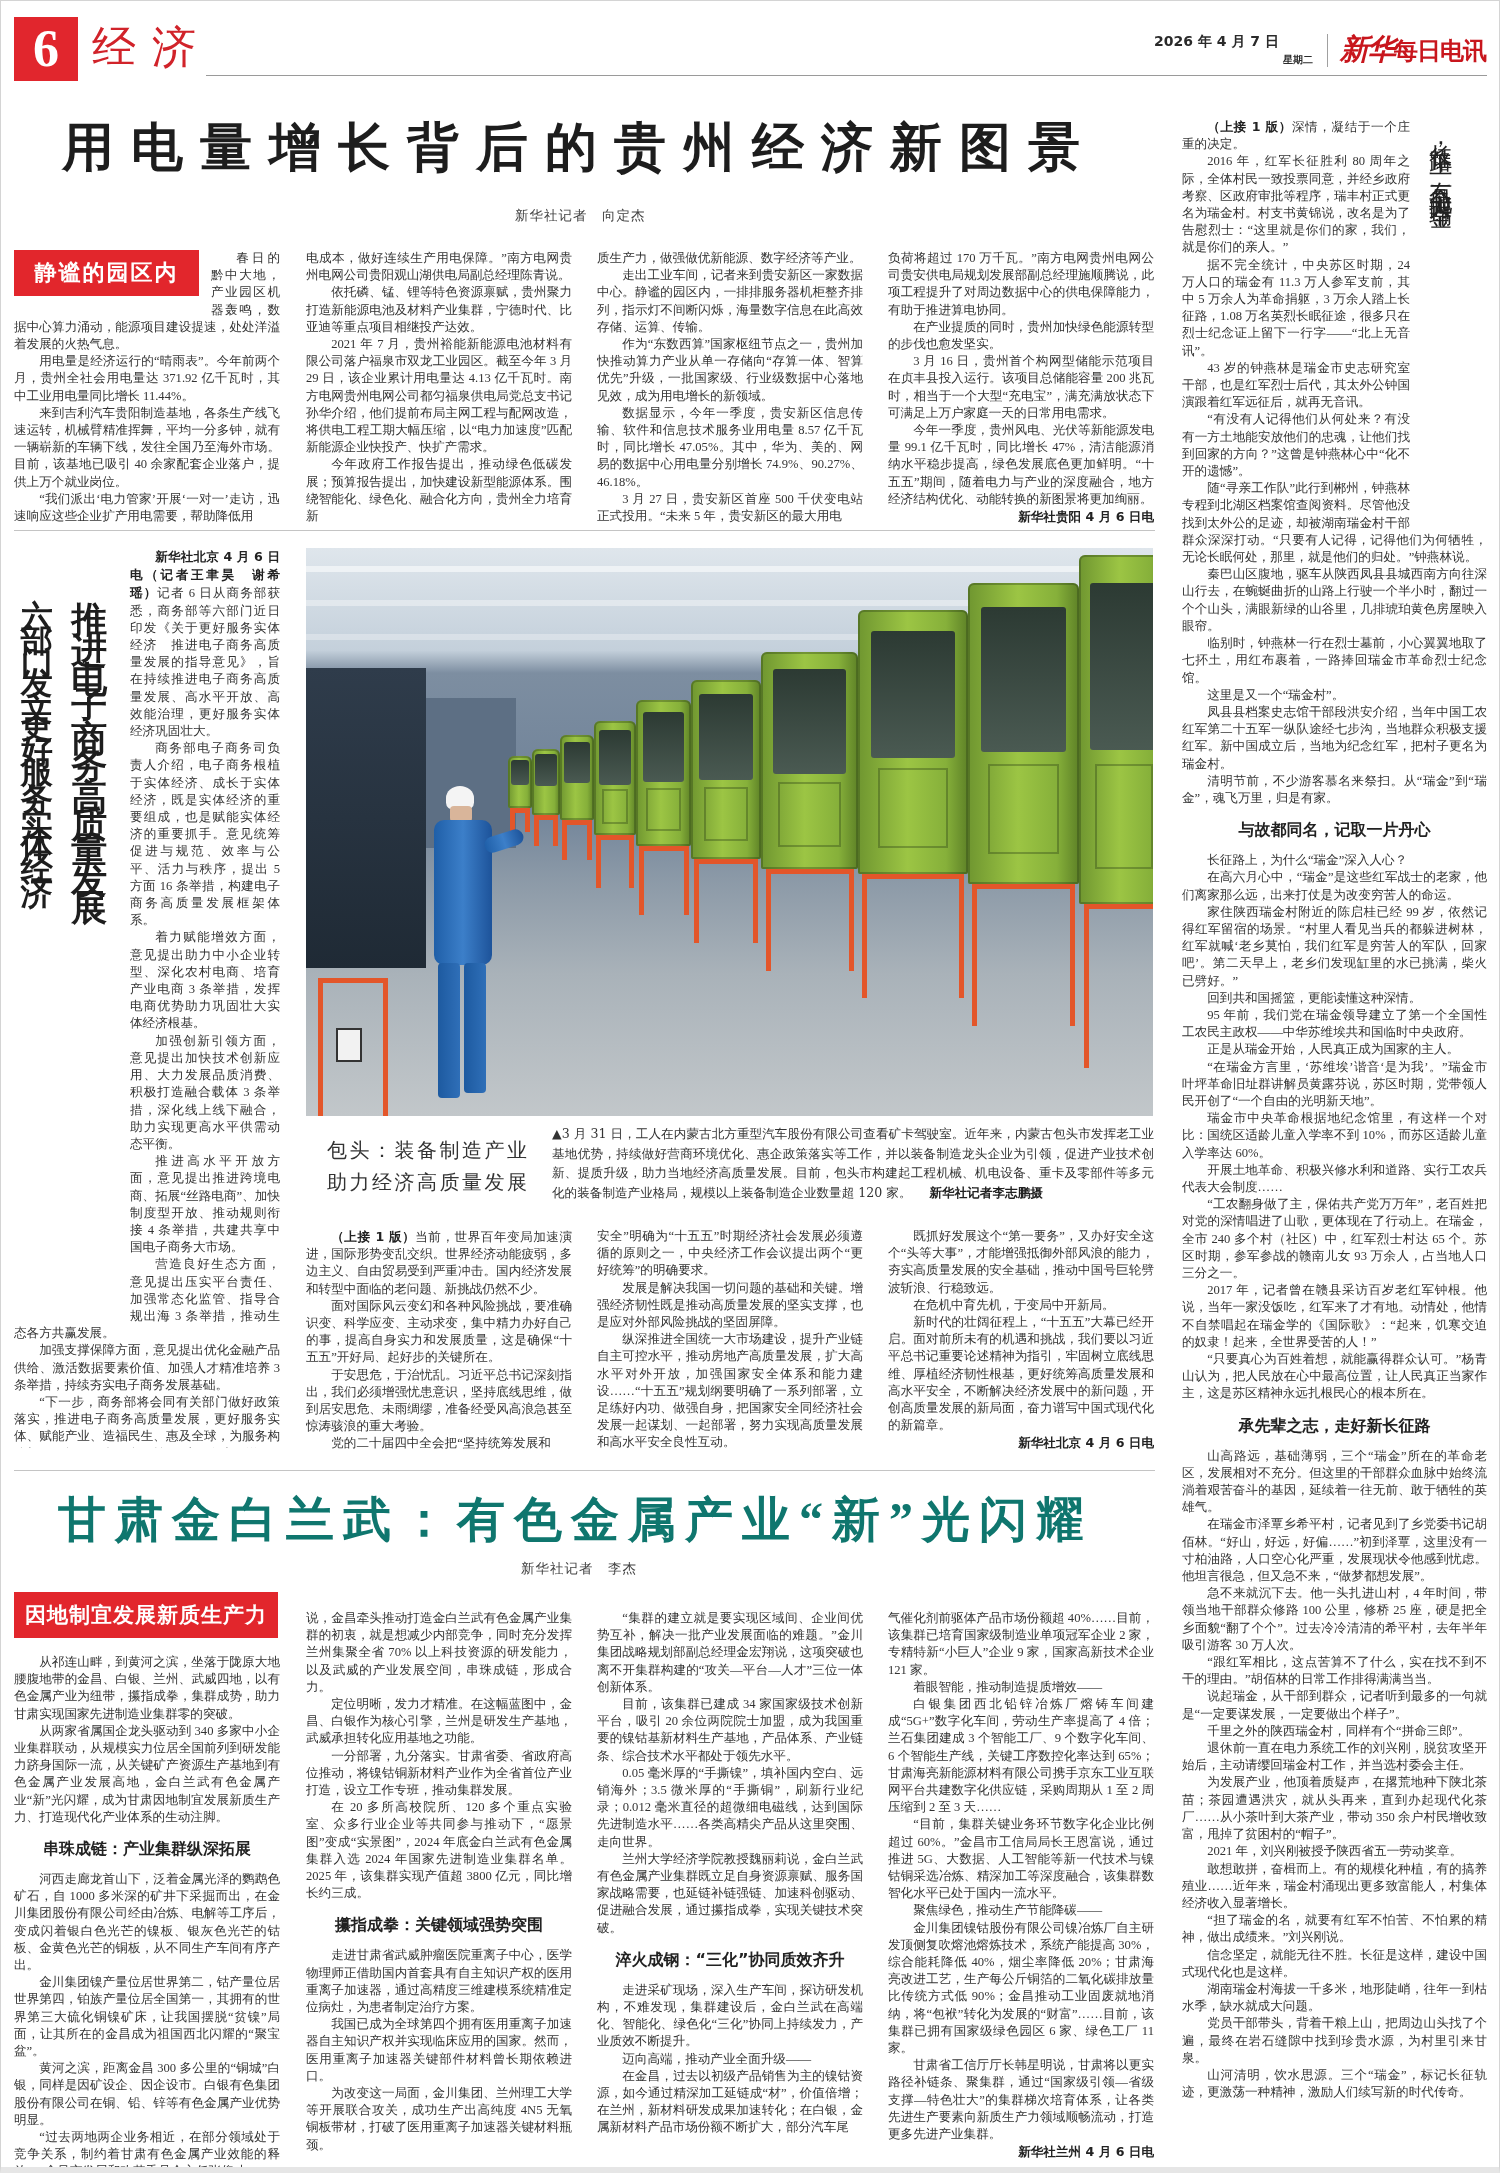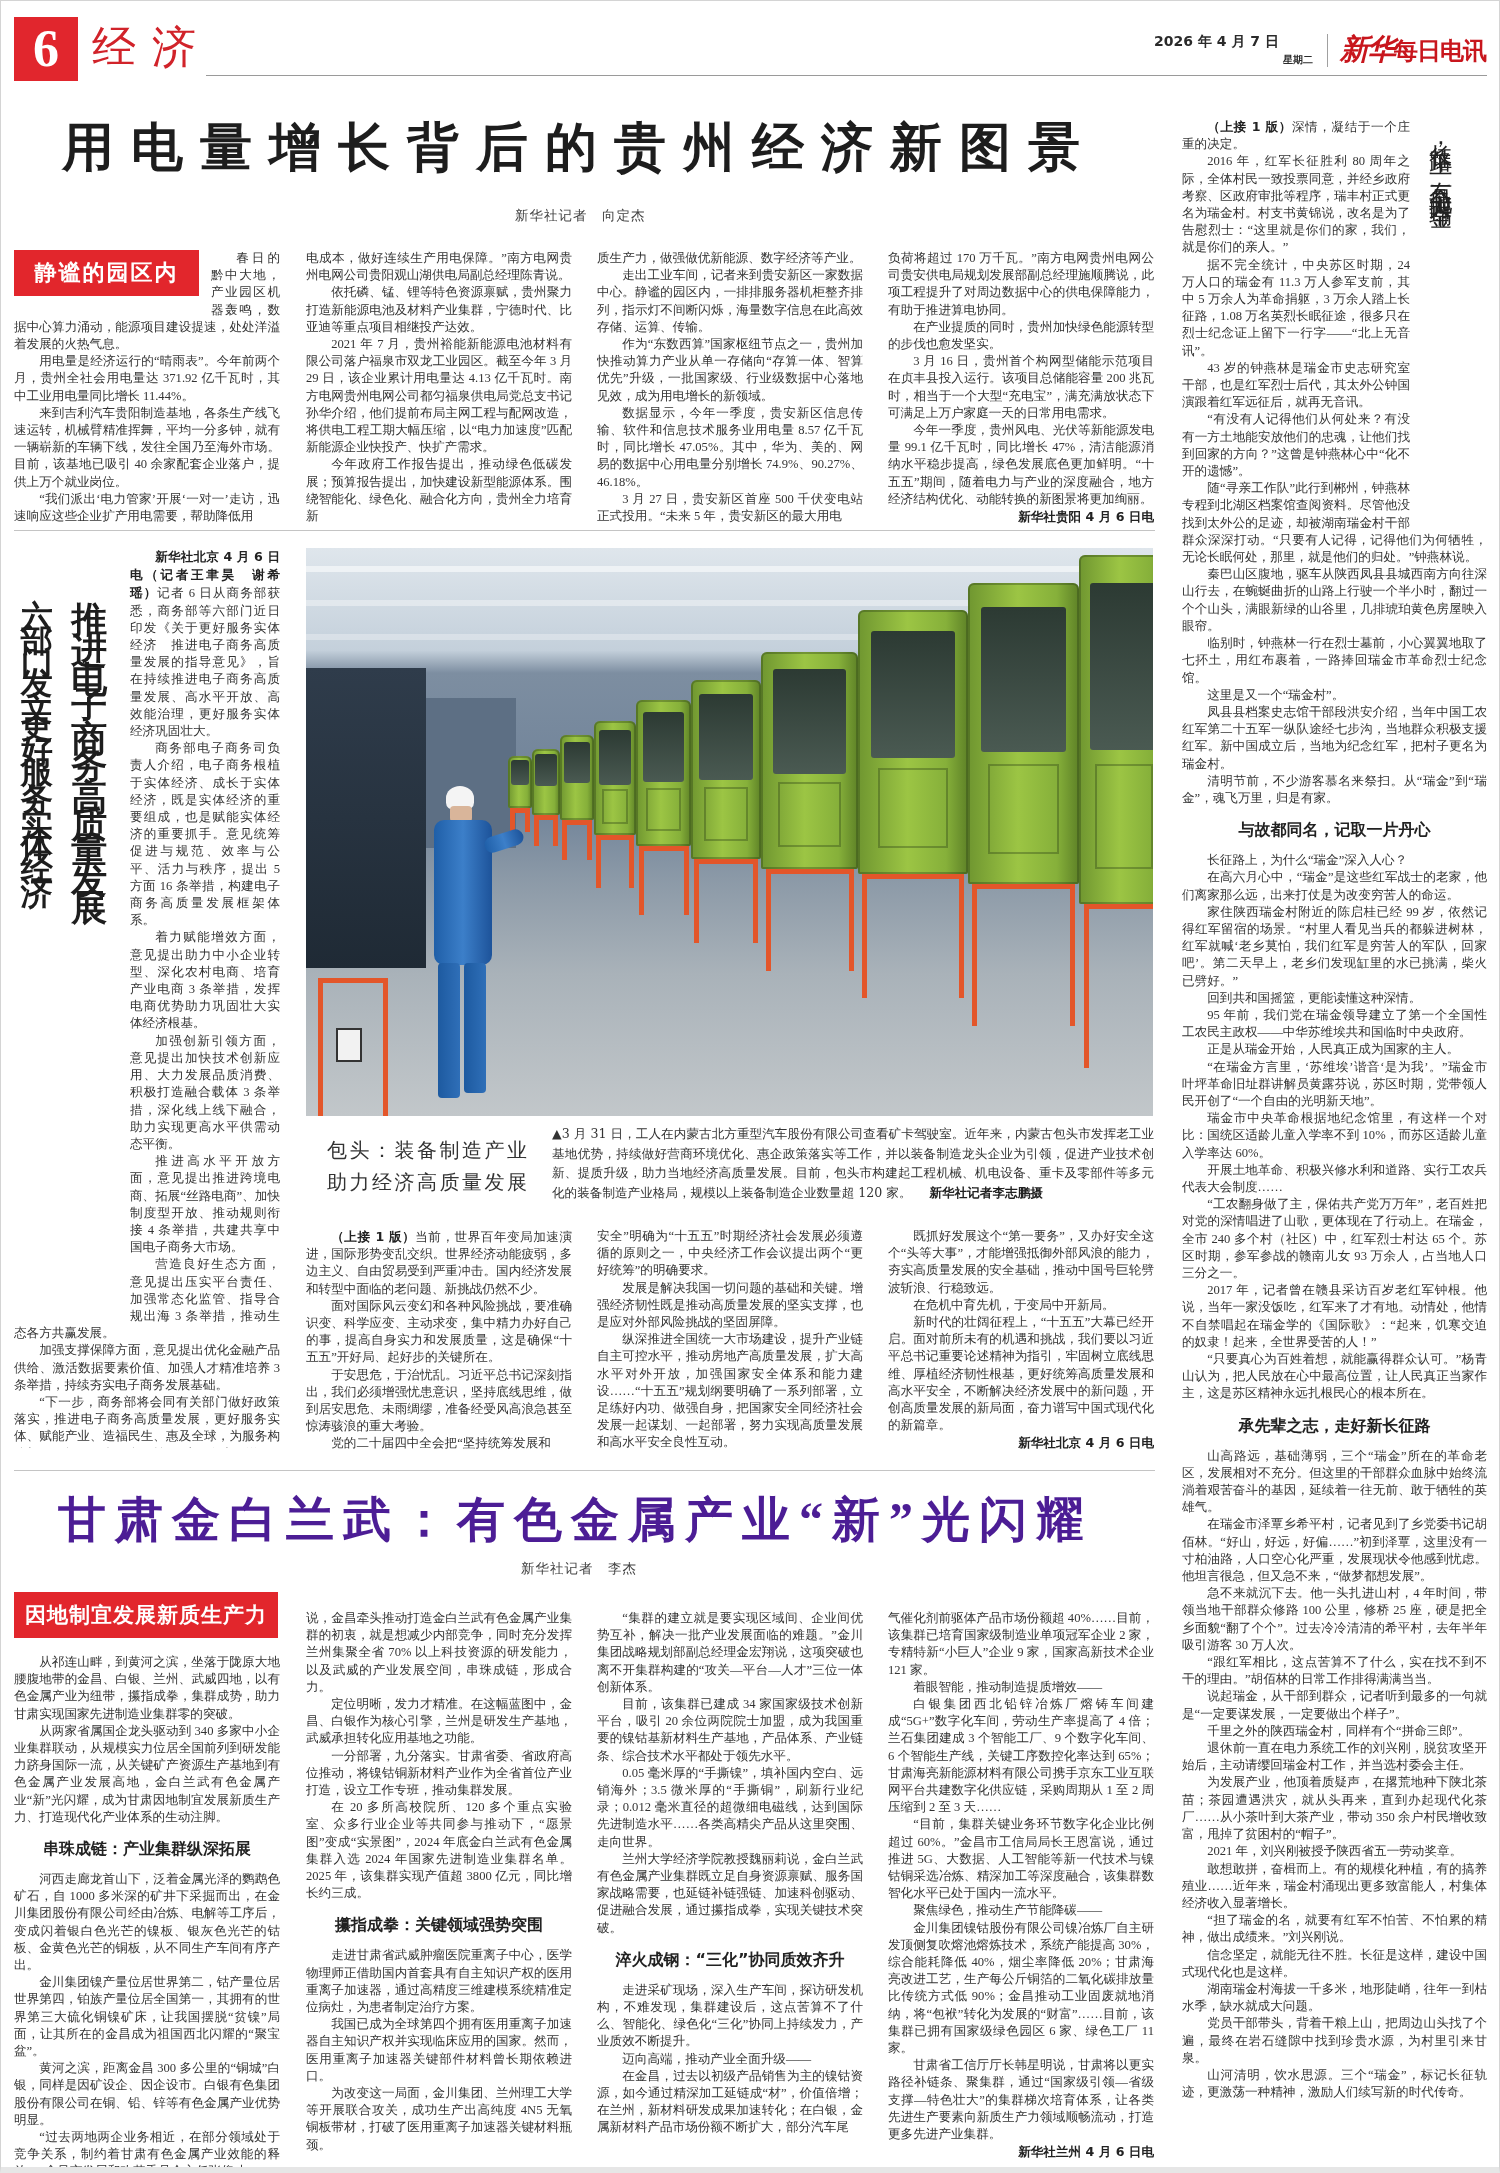--- a/index.html
+++ b/index.html
@@ -42,21 +42,21 @@
 .cab{border-radius:6px 6px 2px 2px;background:linear-gradient(90deg,#6f9630,#9cc544 45%,#86b03a 80%,#5e8227);box-shadow:inset 0 0 0 2px rgba(40,60,20,.35)}
 .cab .win{left:12%;top:8%;width:76%;height:48%;background:linear-gradient(#2c3a33,#4a5a52);border-radius:3px;position:absolute}
 .cab .door{left:18%;top:60%;width:64%;height:30%;border:2px solid rgba(40,60,20,.35);position:absolute}
 .stand{border:5px solid #e3562a;border-bottom:none;background:transparent}
 .worker-helmet{background:#f4f4f4;border-radius:50% 50% 30% 30%}
 .worker-body{background:linear-gradient(90deg,#1f5fa8,#3c7fc9 50%,#1d539a);border-radius:10px}
 .worker-legs{background:linear-gradient(90deg,#1d5aa0,#2f6fb8);border-radius:4px}
 .cap-title{left:327px;top:1134px;font-size:20px;line-height:32px;letter-spacing:2.5px;color:#333;white-space:nowrap}
 .cap-text{left:552px;top:1124px;width:602px;font-size:12.6px;line-height:19.6px;text-align:justify;color:#333;font-family:"DejaVu Serif",serif}
 .cap-text .credit{font-family:"DejaVu Sans",sans-serif;font-weight:bold;margin-left:18px;color:#222}
-.title-gansu{left:58px;top:1490px;font-size:48px;line-height:60px;font-weight:bold;letter-spacing:9px;color:#4c1d95;white-space:nowrap}
+.title-gansu{left:58px;top:1490px;font-size:48px;line-height:60px;font-weight:bold;letter-spacing:9px;color:#0f766e;white-space:nowrap}
 </style>
 </head>
 <body>
 
 <div class="frame"></div>
 
 <div class="abs page-num">6</div>
 <div class="abs section-name">经济</div>
 <div class="abs header-rule"></div>
 <div class="abs date">2026 年 4 月 7 日</div>
@@ -283,21 +283,21 @@
     <p class="para">走进甘肃省武威肿瘤医院重离子中心，医学物理师正借助国内首套具有自主知识产权的医用重离子加速器，通过高精度三维建模系统精准定位病灶，为患者制定治疗方案。</p>
     <p class="para">我国已成为全球第四个拥有医用重离子加速器自主知识产权并实现临床应用的国家。然而，医用重离子加速器关键部件材料曾长期依赖进口。</p>
     <p class="para">为改变这一局面，金川集团、兰州理工大学等开展联合攻关，成功生产出高纯度 4N5 无氧铜板带材，打破了医用重离子加速器关键材料瓶颈。</p>
   </div>
 <div class="col" style="left:597px;top:1610px;width:266px;height:557px">
     <p class="para">“集群的建立就是要实现区域间、企业间优势互补，解决一批产业发展面临的难题。”金川集团战略规划部副总经理金宏翔说，这项突破也离不开集群构建的“攻关—平台—人才”三位一体创新体系。</p>
     <p class="para">目前，该集群已建成 34 家国家级技术创新平台，吸引 20 余位两院院士加盟，成为我国重要的镍钴基新材料生产基地，产品体系、产业链条、综合技术水平都处于领先水平。</p>
     <p class="para">0.05 毫米厚的“手撕镍”，填补国内空白、远销海外；3.5 微米厚的“手撕铜”，刷新行业纪录；0.012 毫米直径的超微细电磁线，达到国际先进制造水平……各类高精尖产品从这里突围、走向世界。</p>
     <p class="para">兰州大学经济学院教授魏丽莉说，金白兰武有色金属产业集群既立足自身资源禀赋、服务国家战略需要，也延链补链强链、加速科创驱动、促进融合发展，通过攥指成拳，实现关键技术突破。</p>
     <h4 class="subhead">淬火成钢：“三化”协同质效齐升</h4>
-    <p class="para">走进采矿现场，深入生产车间，探访研发机构，不难发现，集群建设后，这点苦算不了什么、智能化、绿色化“三化”协同上持续发力，产业质效不断提升。</p>
+    <p class="para">走进采矿现场，深入生产车间，探访研发机构，不难发现，集群建设后，金白兰武在高端化、智能化、绿色化“三化”协同上持续发力，产业质效不断提升。</p>
     <p class="para">迈向高端，推动产业全面升级——</p>
     <p class="para">在金昌，过去以初级产品销售为主的镍钴资源，如今通过精深加工延链成“材”，价值倍增；在兰州，新材料研发成果加速转化；在白银，金属新材料产品市场份额不断扩大，部分汽车尾</p>
   </div>
 <div class="col" style="left:888px;top:1610px;width:266px;height:557px">
     <p class="para cont">气催化剂前驱体产品市场份额超 40%……目前，该集群已培育国家级制造业单项冠军企业 2 家，专精特新“小巨人”企业 9 家，国家高新技术企业 121 家。</p>
     <p class="para">着眼智能，推动制造提质增效——</p>
     <p class="para">白银集团西北铅锌冶炼厂熔铸车间建成“5G+”数字化车间，劳动生产率提高了 4 倍；兰石集团建成 3 个智能工厂、9 个数字化车间、6 个智能生产线，关键工序数控化率达到 65%；甘肃海亮新能源材料有限公司携手京东工业互联网平台共建数字化供应链，采购周期从 1 至 2 周压缩到 2 至 3 天……</p>
     <p class="para">“目前，集群关键业务环节数字化企业比例超过 60%。”金昌市工信局局长王恩富说，通过推进 5G、大数据、人工智能等新一代技术与镍钴铜采选冶炼、精深加工等深度融合，该集群数智化水平已处于国内一流水平。</p>
     <p class="para">聚焦绿色，推动生产节能降碳——</p>
     <p class="para">金川集团镍钴股份有限公司镍冶炼厂自主研发顶侧复吹熔池熔炼技术，系统产能提高 30%，综合能耗降低 40%，烟尘率降低 20%；甘肃海亮改进工艺，生产每公斤铜箔的二氧化碳排放量比传统方式低 90%；金昌推动工业固废就地消纳，将“包袱”转化为发展的“财富”……目前，该集群已拥有国家级绿色园区 6 家、绿色工厂 11 家。</p>

